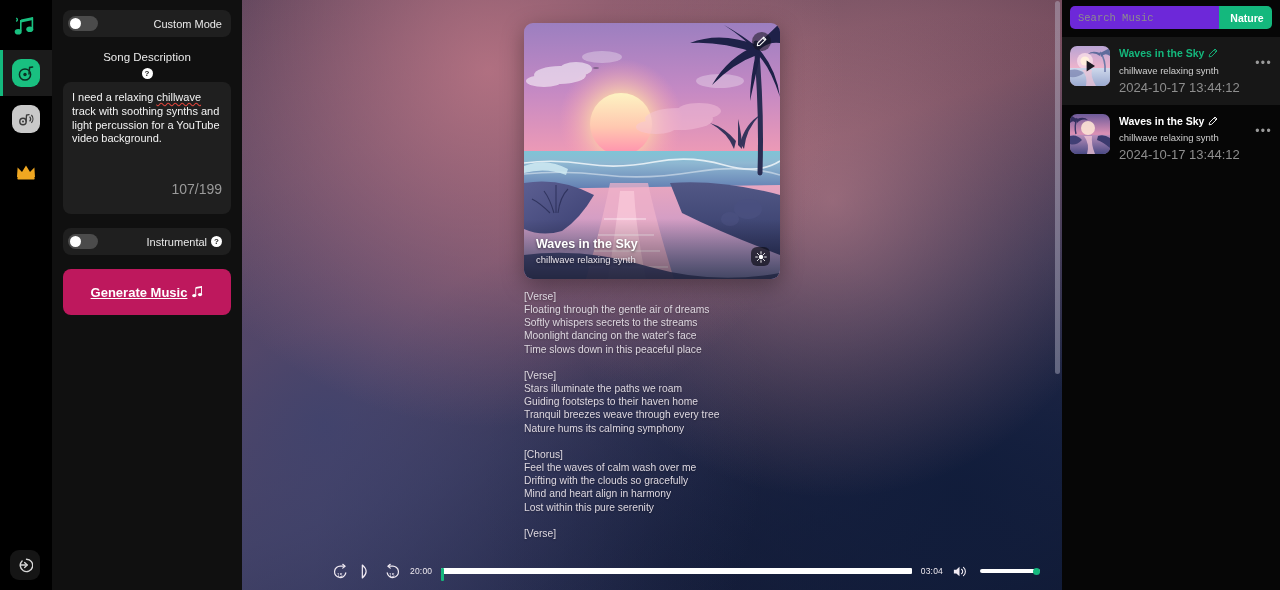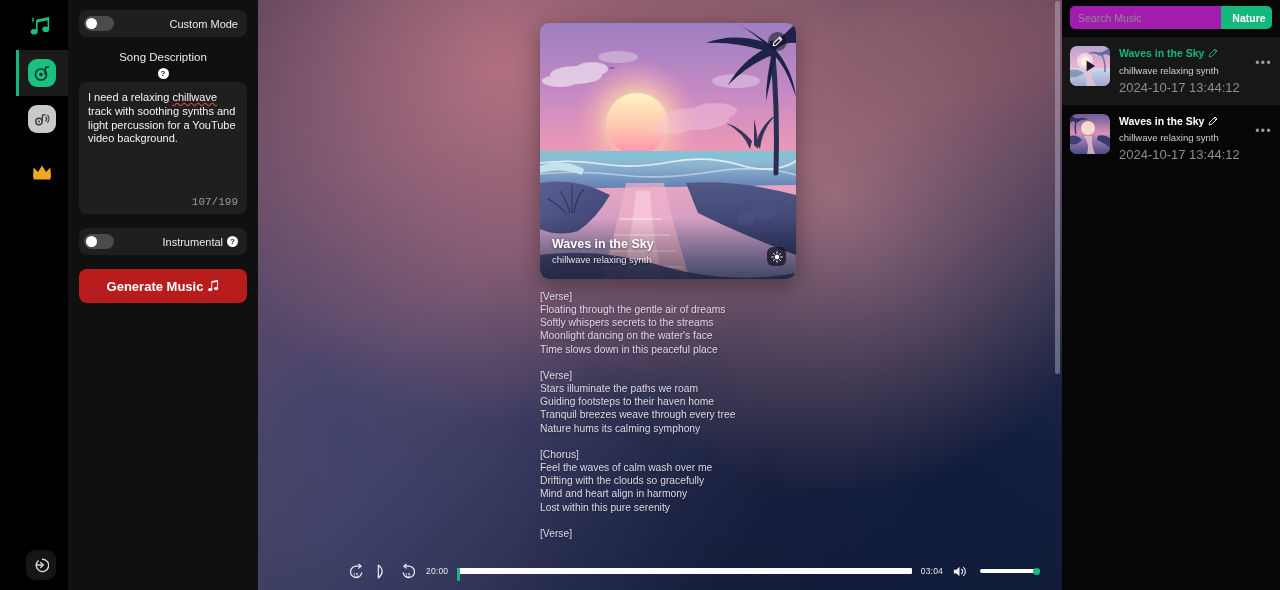--- a/index.html
+++ b/index.html
@@ -3,21 +3,21 @@
 <meta charset="utf-8">
 <style>
   * { box-sizing: border-box; margin: 0; padding: 0; }
   html, body {
     width: 1280px; height: 590px;
     overflow: hidden;
     background: #000;
     font-family: "Liberation Sans", sans-serif;
     -webkit-font-smoothing: antialiased;
   }
-  #app { position: relative; width: 1280px; height: 590px; display: flex; padding-left: 16px; }
+  #app { position: relative; width: 1280px; height: 590px; display: flex; }
 
   
   .rail {
     width: 52px; height: 590px; background: #000000;
     position: relative; flex: 0 0 52px;
   }
   .rail-logo {
     height: 44px; display: flex; align-items: center; justify-content: center;
     margin-top: 6px;
   }
@@ -81,29 +81,29 @@
   }
   .desc-text {
     color: #f2f2f2; font-size: 11px; line-height: 1.25;
     text-decoration: none;
   }
   .desc-text .squig {
     text-decoration: underline wavy #e0453c;
     text-decoration-skip-ink: none;
   }
   .counter {
-    position: absolute; right: 9px; bottom: 6px;
-    color: #9a9a9a; font-size: 11px; font-family: Liberation Mono, monospace;
+    position: absolute; right: 9px; bottom: 17px;
+    color: #9a9a9a; font-size: 14px;
   }
   .gen-btn {
-    background: #b91c1c; color: #ffffff; border: none;
-    width: 100%; height: 34px; border-radius: 8px;
+    background: #be185d; color: #ffffff; border: none;
+    width: 100%; height: 46px; border-radius: 8px;
     font-size: 13px; font-weight: bold; cursor: pointer;
     font-family: "Liberation Sans", sans-serif;
-    display: flex; align-items: center; justify-content: center; gap: 5px;
+    display: flex; align-items: center; justify-content: center; gap: 5px; text-decoration: underline;
   }
 
   
   .stage {
     position: relative; flex: 1 1 auto; height: 590px; overflow: hidden;
     background: #3d3550;
   }
   .stage-bg {
     position: absolute; inset: 0;
     background:
@@ -187,23 +187,23 @@
   
   .rightpanel {
     width: 218px; flex: 0 0 218px; height: 590px;
     background: #060606; padding-top: 6px;
   }
   .search-row {
     display: flex; margin: 0 8px 8px 8px; height: 23px;
     border-radius: 5px; overflow: hidden;
   }
   .search-input {
-    flex: 1 1 auto; background: #a21caf; border: none; outline: none;
+    flex: 1 1 auto; background: #6d28d9; border: none; outline: none;
     color: #f0f0f0; font-size: 10.5px; padding: 0 8px;
-    font-family: Liberation Sans, sans-serif;
+    font-family: Liberation Mono, monospace;
   }
   .search-input::placeholder { color: #8d8d8d; }
   .search-btn {
     flex: 0 0 56px; background: #14b87d; border: none; color: #ffffff;
     font-size: 10.5px; font-weight: bold; cursor: pointer;
     font-family: "Liberation Sans", sans-serif;
   }
   .track-item {
     display: flex; align-items: flex-start; gap: 9px;
     padding: 9px 8px; cursor: pointer; position: relative;

